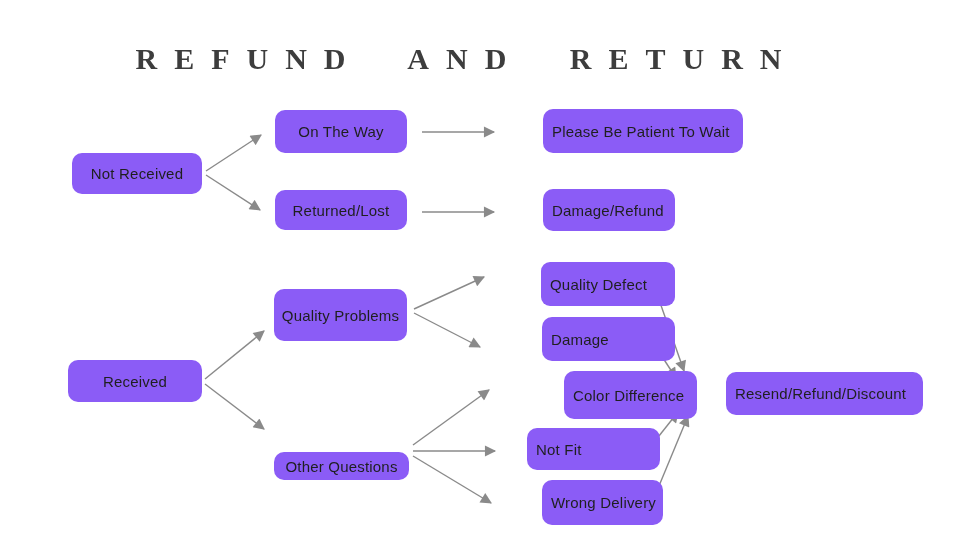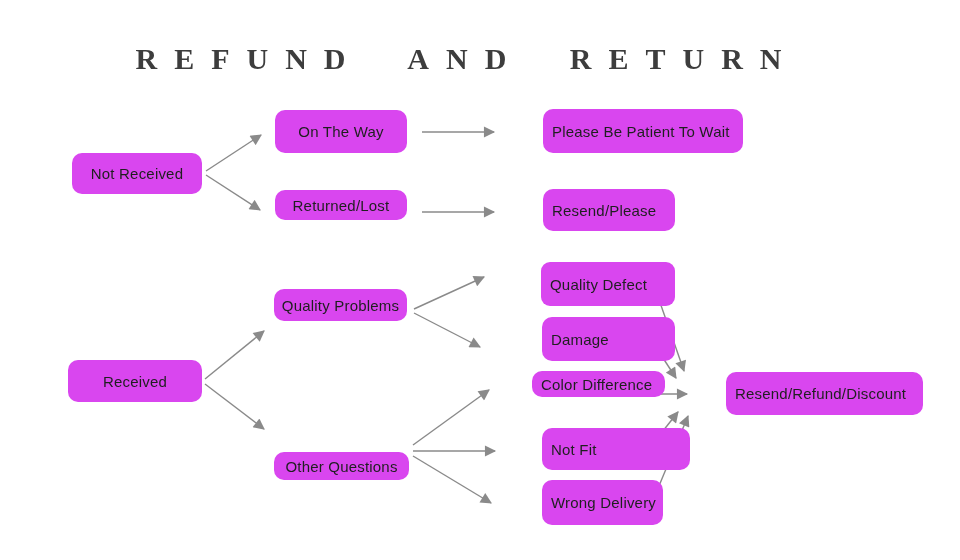--- a/index.html
+++ b/index.html
@@ -24,21 +24,21 @@
     font-family: "Liberation Serif", serif;
     font-size: 30px;
     font-weight: 600;
     letter-spacing: 17px;
     word-spacing: 22px;
     color: #3d3d3d;
     white-space: nowrap;
   }
   .node {
     position: absolute;
-    background: #d946ef;
+    background: #8b5cf6;
     border-radius: 10px;
     display: flex;
     align-items: center;
     justify-content: center;
     font-size: 15px;
     color: #1f1f1f;
     letter-spacing: 0.2px;
     white-space: nowrap;
     box-sizing: border-box;
   }
@@ -94,29 +94,29 @@
     <line x1="650" y1="338" x2="676" y2="378" marker-end="url(#arrow)"></line>
     <line x1="652" y1="394" x2="687" y2="394" marker-end="url(#arrow)"></line>
     <line x1="651" y1="446" x2="678" y2="412" marker-end="url(#arrow)"></line>
     <line x1="649" y1="510" x2="688" y2="416" marker-end="url(#arrow)"></line>
   </svg>
 
   <div class="node" style="left:72px; top:153px; width:130px; height:41px;">Not Received</div>
   <div class="node" style="left:68px; top:360px; width:134px; height:42px;">Received</div>
 
   <div class="node" style="left:275px; top:110px; width:132px; height:43px;">On The Way</div>
-  <div class="node" style="left:275px; top:190px; width:132px; height:30px;">Returned/Lost</div>
+  <div class="node" style="left:275px; top:190px; width:132px; height:40px;">Returned/Lost</div>
 
   <div class="node la" style="left:515px; top:109px; width:200px; height:44px;">Please Be Patient To Wait</div>
-  <div class="node la" style="left:515px; top:189px; width:132px; height:42px;">Resend/Please</div>
+  <div class="node la" style="left:515px; top:189px; width:132px; height:42px;">Damage/Refund</div>
 
-  <div class="node" style="left:274px; top:289px; width:133px; height:32px;">Quality Problems</div>
+  <div class="node" style="left:274px; top:289px; width:133px; height:52px;">Quality Problems</div>
   <div class="node" style="left:274px; top:452px; width:135px; height:28px;">Other Questions</div>
 
   <div class="node la" style="left:513px; top:262px; width:134px; height:44px;border-radius:9px;">Quality Defect</div>
   <div class="node la" style="left:514px; top:317px; width:133px; height:44px;">Damage</div>
-  <div class="node la" style="left:504px; top:371px; width:133px; height:26px;">Color Difference</div>
-  <div class="node la" style="left:514px; top:428px; width:148px; height:42px;">Not Fit</div>
+  <div class="node la" style="left:536px; top:371px; width:133px; height:48px;">Color Difference</div>
+  <div class="node la" style="left:499px; top:428px; width:133px; height:42px;">Not Fit</div>
   <div class="node la" style="left:514px; top:480px; width:121px; height:45px;">Wrong Delivery</div>
 
   <div class="node la" style="left:698px; top:372px; width:197px; height:43px;">Resend/Refund/Discount</div>
 
 </div>
 
 </body></html>

